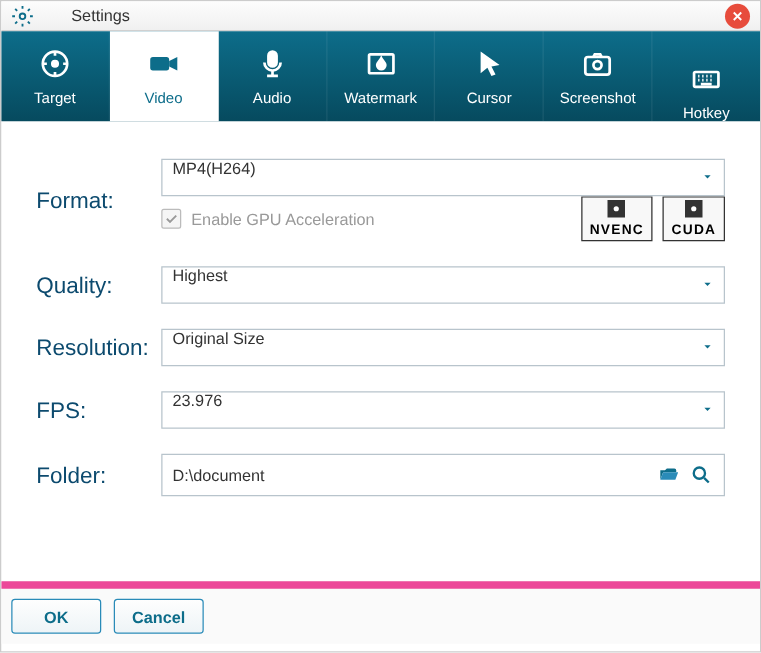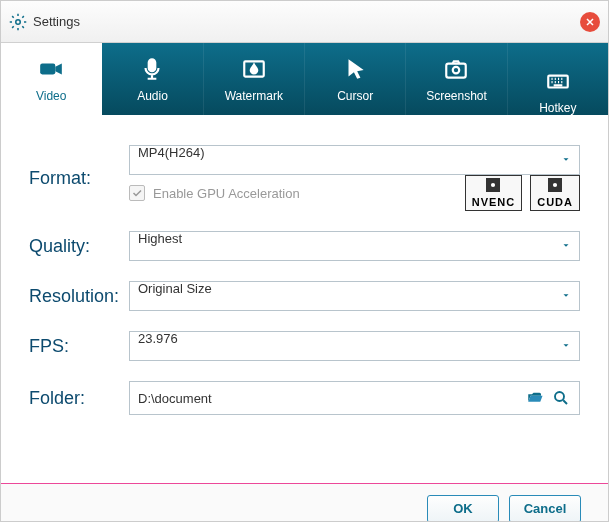--- a/index.html
+++ b/index.html
@@ -1,18 +1,18 @@
 <!DOCTYPE html>
 <html><head>
 <meta charset="utf-8">
 <style>
 * { box-sizing: border-box; margin: 0; padding: 0; font-family: Arial, sans-serif; }
 body { background: #fff; width: 609px; height: 522px; overflow: hidden; border: 1px solid #ccc; }
 
-.titlebar { height: 42px; background: linear-gradient(#fdfdfd, #f0f0f0); border-bottom: 1px solid #d0d0d0; display: flex; align-items: center; padding: 0 8px; }
+.titlebar { height: 24px; background: linear-gradient(#fdfdfd, #f0f0f0); border-bottom: 1px solid #d0d0d0; display: flex; align-items: center; padding: 0 8px; gap: 24px; }
 .titlebar .gear { width: 18px; height: 18px; margin-right: 6px; display: flex; align-items: center; justify-content: center; }
 .titlebar .title { font-size: 13px; color: #333; flex: 1; }
 .titlebar .close { width: 20px; height: 20px; border-radius: 50%; background: #e74c3c; display: flex; align-items: center; justify-content: center; cursor: pointer; }
 .titlebar .close svg { width: 12px; height: 12px; }
 
 .tabbar { height: 72px; background: linear-gradient(#0d6d8a, #064a5e); display: flex; }
 .tab { flex: 1; display: flex; flex-direction: column; align-items: center; justify-content: center; color: #fff; font-size: 12px; cursor: pointer; gap: 6px; border-right: 1px solid rgba(255,255,255,0.08); }
 .tab:last-child { border-right: none; margin-top: 24px; }
 .tab.active { background: #fff; color: #0d6d8a; }
 .tab .icon { width: 28px; height: 28px; display: flex; align-items: center; justify-content: center; }
@@ -34,21 +34,21 @@
 .badge { border: 1px solid #333; padding: 2px 6px; font-size: 11px; font-weight: bold; letter-spacing: 1px; display: flex; align-items: center; gap: 4px; background: #f8f8f8; flex-direction: column; }
 .badge .bicon { width: 14px; height: 14px; background: #333; display: flex; align-items: center; justify-content: center; }
 .badge .bicon svg { width: 10px; height: 10px; }
 
 .input { width: 100%; height: 28px; border: 1px solid #b8c4cc; background: #fff; display: flex; align-items: center; padding: 16px 8px; font-size: 13px; color: #333; position: relative; }
 .input .val { flex: 1; }
 .input .actions { display: flex; gap: 6px; }
 .input .aicon { width: 20px; height: 20px; display: flex; align-items: center; justify-content: center; cursor: pointer; }
 .input .aicon svg { width: 18px; height: 18px; }
 
-.footer { height: 50px; border-top: 1px solid #ec4899; display: flex; align-items: center; justify-content: flex-end; padding: 0 27px; gap: 10px; background: #fafafa; }
+.footer { height: 50px; border-top: 6px solid #ec4899; display: flex; align-items: center; justify-content: flex-start; padding: 0 8px; gap: 10px; background: #fafafa; }
 .btn { min-width: 72px; height: 28px; border: 1px solid #2a8bb8; background: linear-gradient(#fefefe, #eef4f7); color: #0d6d8a; font-size: 13px; font-weight: bold; border-radius: 3px; cursor: pointer; display: flex; align-items: center; justify-content: center; }
 .btn.cancel { font-weight: bold; }
 </style>
 </head>
 <body>
 
 <div class="titlebar">
   <span class="gear">
     <svg viewBox="0 0 24 24" fill="none" stroke="#0d6d8a" stroke-width="2">
         <circle cx="12" cy="12" r="3"></circle>
@@ -57,20 +57,30 @@
   </span>
   <span class="title">Settings</span>
   <span class="close">
     <svg viewBox="0 0 24 24" stroke="#fff" stroke-width="3">
         <path d="M6 6l12 12M18 6L6 18"></path>
       </svg>
   </span>
 </div>
 
 <div class="tabbar">
+  <div class="tab">
+    <span class="icon">
+        <svg viewBox="0 0 24 24" fill="none" stroke="#fff" stroke-width="2">
+          <circle cx="12" cy="12" r="9"></circle>
+          <circle cx="12" cy="12" r="2" fill="#fff"></circle>
+          <path d="M12 3v3M12 18v3M3 12h3M18 12h3"></path>
+        </svg>
+      </span>
+    <span>Target</span>
+  </div>
   <div class="tab active">
     <span class="icon">
         <svg viewBox="0 0 24 24" fill="#0d6d8a">
           <rect x="2" y="7" width="14" height="10" rx="2"></rect>
           <path d="M16 10l6-3v10l-6-3z"></path>
         </svg>
       </span>
     <span>Video</span>
   </div>
   <div class="tab">

